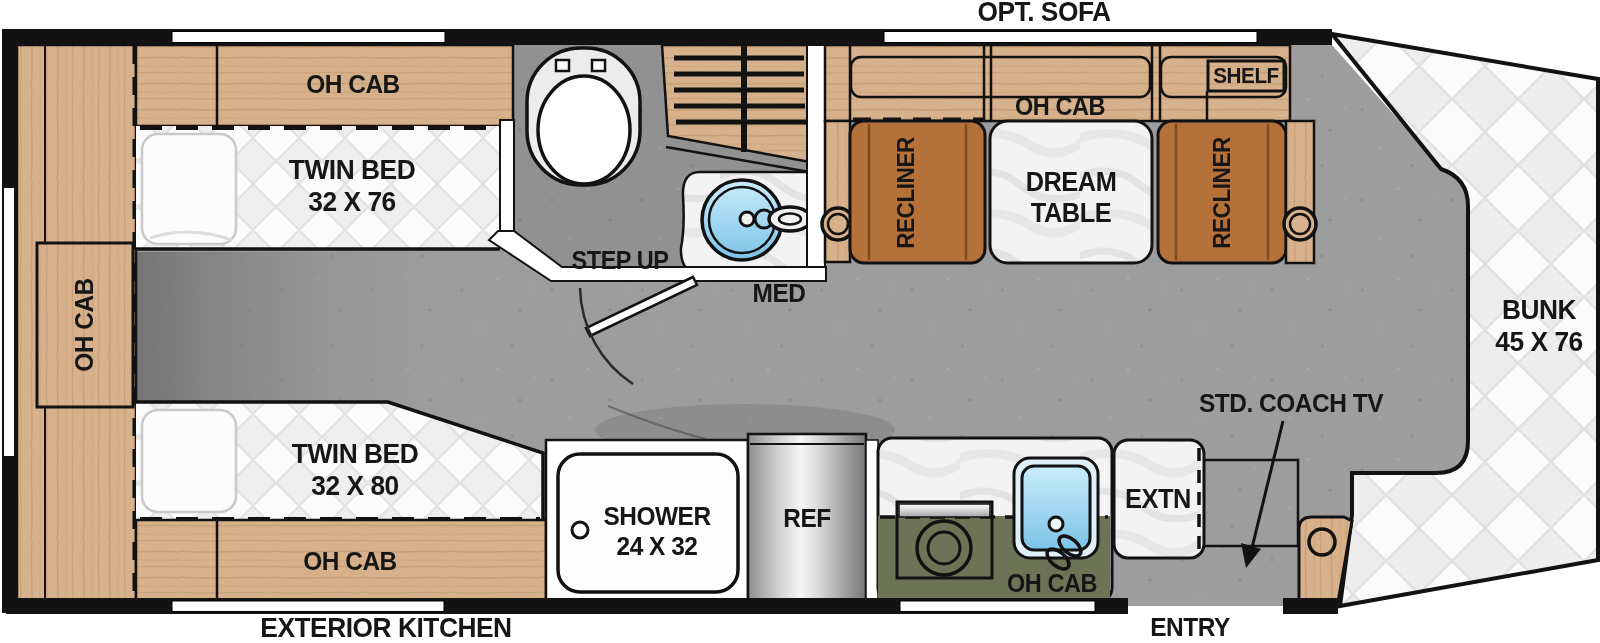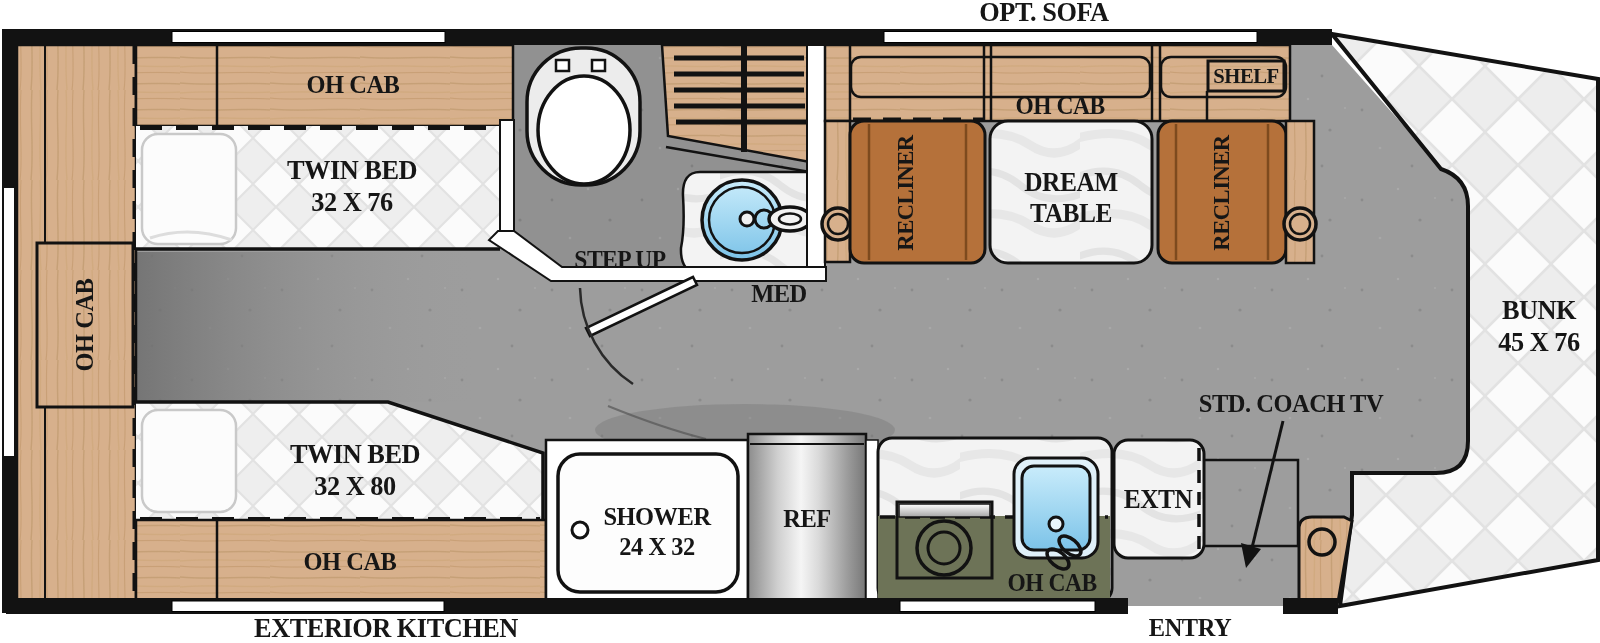--- a/index.html
+++ b/index.html
@@ -1,21 +1,21 @@
 <!DOCTYPE html>
 <html style="--wood: #d7b08c; --wood-dark: #b98f63; --recliner: #b5713a; --floor: #9d9d9d; --bath-floor: #929292; --green: #6d7357; --sink-blue: #7cc3e8; --marble: #f3f3f3; --wall: #121212;"><head>
 <meta charset="utf-8">
 <style>
   :root{
     --wood:#d7b08c; --wood-dark:#b98f63; --recliner:#b5713a; --floor:#9d9d9d;
     --bath-floor:#929292; --green:#6d7357; --sink-blue:#7cc3e8; --marble:#f3f3f3; --wall:#121212;
   }
   html,body{margin:0;padding:0;background:#fff;}
   .stage{position:relative;width:1600px;height:643px;overflow:hidden;
-         font-family:Liberation Serif, serif;background:#fff;}
+         font-family:Liberation Sans, sans-serif;background:#fff;}
   .stage svg{position:absolute;left:0;top:0;}
   .lbl{position:absolute;transform:translate(-50%,-50%) scaleX(.94);
        font-weight:bold;color:#161616;white-space:nowrap;letter-spacing:-.5px;
        text-align:center;line-height:1.15;z-index:5;}
   .lbl.vert{transform:translate(-50%,-50%) rotate(-90deg) scaleX(.94);} .seat{fill:var(--recliner);} .greenfill{fill:var(--green);}
 </style>
 </head>
 <body>
 
 <div class="stage">

